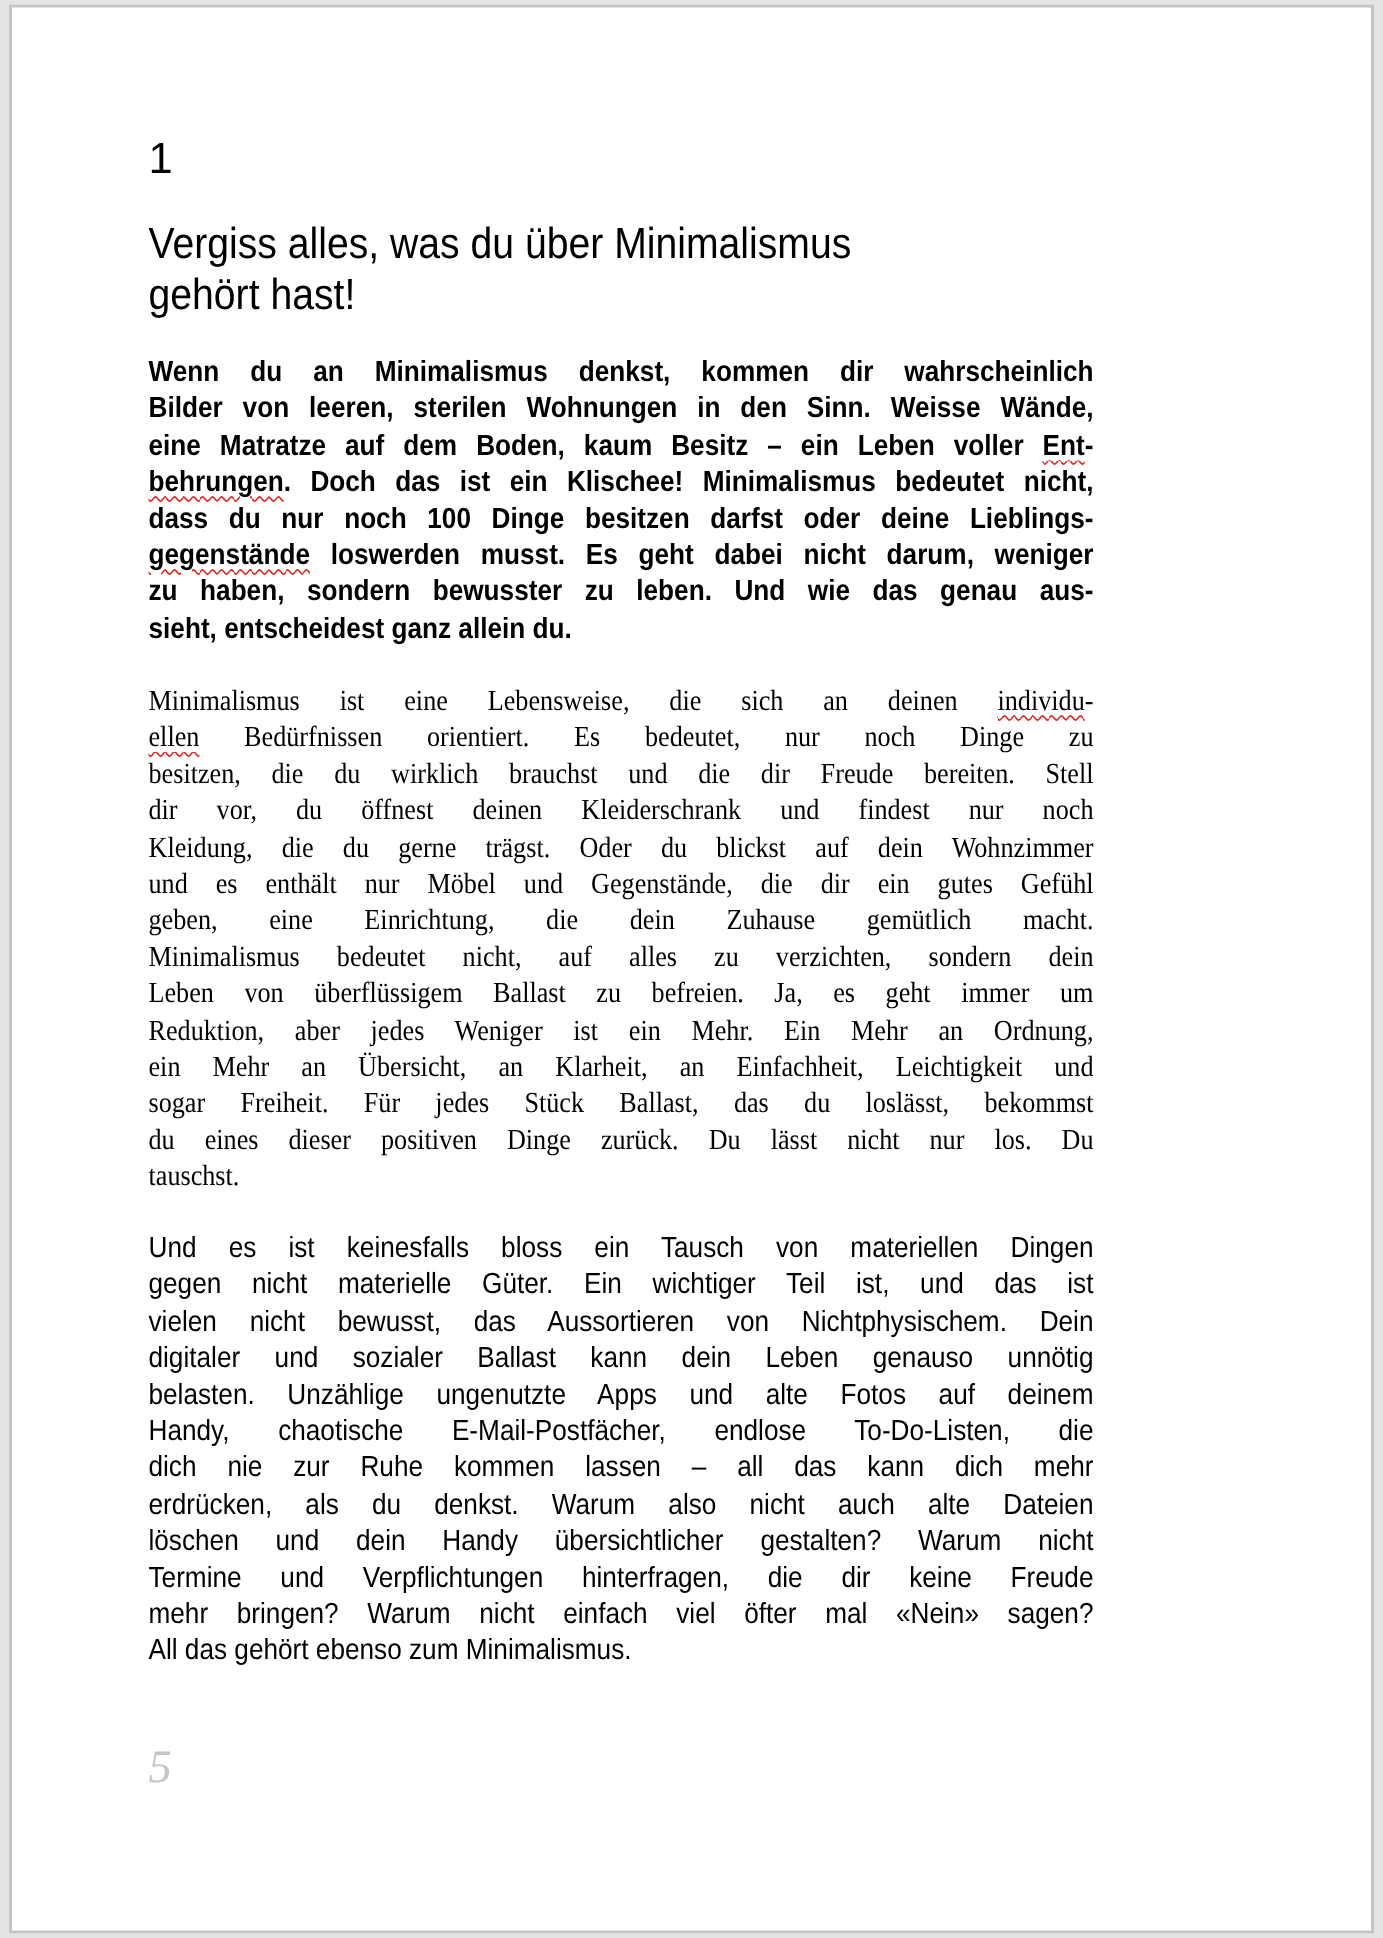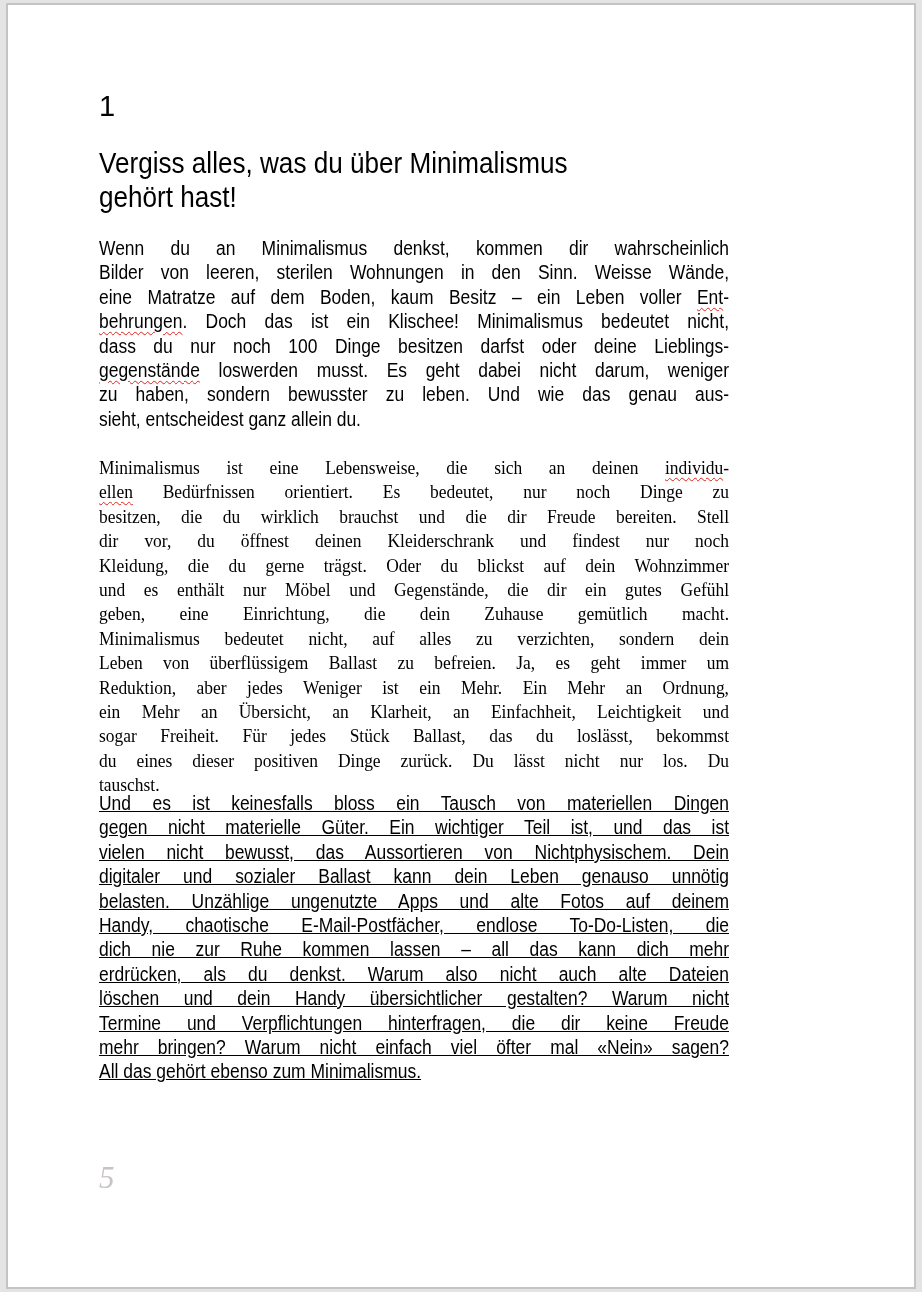--- a/index.html
+++ b/index.html
@@ -84,21 +84,21 @@
 <body>
 
 <div class="page">
   <h2 class="chapter-number">1</h2>
   <h1 class="chapter-title">
     <span>Vergiss alles, was du über Minimalismus</span>
     <span>gehört hast!</span>
   </h1>
 
   <div class="body">
-    <div class="para" id="para-0" style="top:231px;">
+    <div class="para" id="para-0" style="top:231px;font-weight:bold;">
         <span class="line"><span>Wenn du an Minimalismus denkst, kommen dir wahrscheinlich</span><span></span></span>
         <span class="line"><span>Bilder von leeren, sterilen Wohnungen in den Sinn. Weisse Wände,</span><span></span></span>
         <span class="line"><span>eine Matratze auf dem Boden, kaum Besitz – ein Leben voller </span><span class="spell">Ent</span><span>-</span></span>
         <span class="line"><span></span><span class="spell">behrungen</span><span>. Doch das ist ein Klischee! Minimalismus bedeutet nicht,</span></span>
         <span class="line"><span>dass du nur noch 100 Dinge besitzen darfst oder deine Lieblings-</span><span></span></span>
         <span class="line"><span></span><span class="spell">gegenstände</span><span> loswerden musst. Es geht dabei nicht darum, weniger</span></span>
         <span class="line"><span>zu haben, sondern bewusster zu leben. Und wie das genau aus-</span><span></span></span>
         <span class="line last"><span>sieht, entscheidest ganz allein du.</span><span></span></span>
       </div>
     <div class="para" id="para-1" style="top:451px;font-family:Liberation Serif, serif;">
@@ -110,21 +110,21 @@
         <span class="line"><span>und es enthält nur Möbel und Gegenstände, die dir ein gutes Gefühl</span><span></span></span>
         <span class="line"><span>geben, eine Einrichtung, die dein Zuhause gemütlich macht.</span><span></span></span>
         <span class="line"><span>Minimalismus bedeutet nicht, auf alles zu verzichten, sondern dein</span><span></span></span>
         <span class="line"><span>Leben von überflüssigem Ballast zu befreien. Ja, es geht immer um</span><span></span></span>
         <span class="line"><span>Reduktion, aber jedes Weniger ist ein Mehr. Ein Mehr an Ordnung,</span><span></span></span>
         <span class="line"><span>ein Mehr an Übersicht, an Klarheit, an Einfachheit, Leichtigkeit und</span><span></span></span>
         <span class="line"><span>sogar Freiheit. Für jedes Stück Ballast, das du loslässt, bekommst</span><span></span></span>
         <span class="line"><span>du eines dieser positiven Dinge zurück. Du lässt nicht nur los. Du</span><span></span></span>
         <span class="line last"><span>tauschst.</span><span></span></span>
       </div>
-    <div class="para" id="para-2" style="top:786px;text-decoration:underline;">
+    <div class="para" id="para-2" style="top:815px;">
         <span class="line"><span>Und es ist keinesfalls bloss ein Tausch von materiellen Dingen</span><span></span></span>
         <span class="line"><span>gegen nicht materielle Güter. Ein wichtiger Teil ist, und das ist</span><span></span></span>
         <span class="line"><span>vielen nicht bewusst, das Aussortieren von Nichtphysischem. Dein</span><span></span></span>
         <span class="line"><span>digitaler und sozialer Ballast kann dein Leben genauso unnötig</span><span></span></span>
         <span class="line"><span>belasten. Unzählige ungenutzte Apps und alte Fotos auf deinem</span><span></span></span>
         <span class="line"><span>Handy, chaotische E-Mail-Postfächer, endlose To-Do-Listen, die</span><span></span></span>
         <span class="line"><span>dich nie zur Ruhe kommen lassen – all das kann dich mehr</span><span></span></span>
         <span class="line"><span>erdrücken, als du denkst. Warum also nicht auch alte Dateien</span><span></span></span>
         <span class="line"><span>löschen und dein Handy übersichtlicher gestalten? Warum nicht</span><span></span></span>
         <span class="line"><span>Termine und Verpflichtungen hinterfragen, die dir keine Freude</span><span></span></span>

